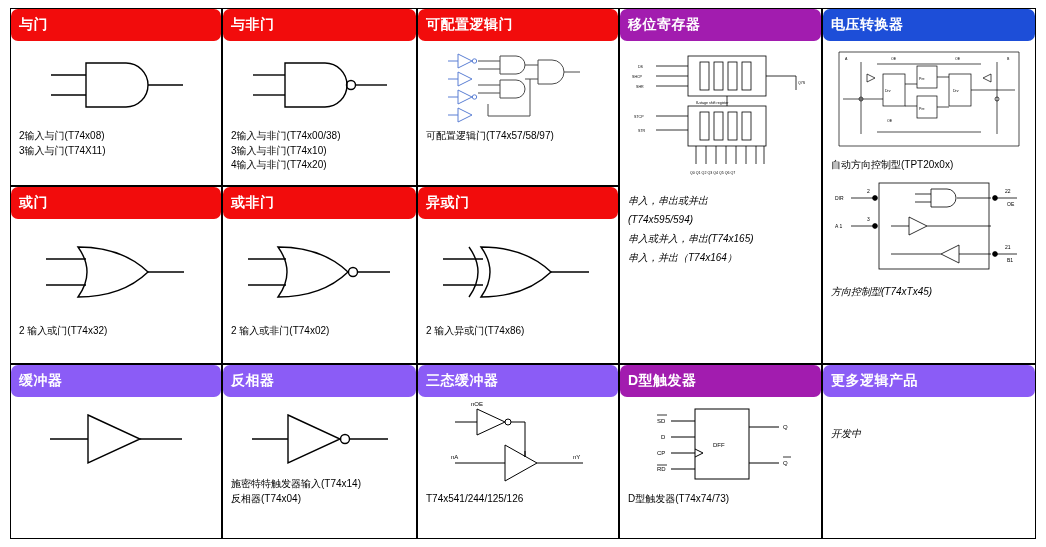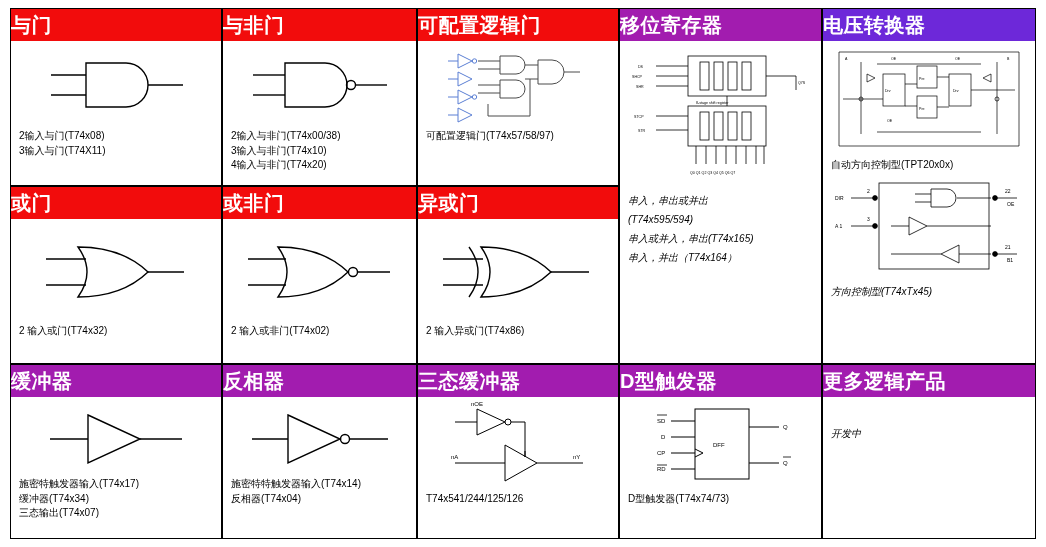--- a/index.html
+++ b/index.html
@@ -38,29 +38,31 @@
     background: #ffffff;
   }
   .cell.span2 {
     grid-row: span 2;
   }
   .hdr {
     height: 32px;
     box-sizing: border-box;
     display: flex;
     align-items: center;
-    font-size: 20px;
+    padding-left: 8px;
+    font-size: 14px;
     font-weight: bold;
     color: #ffffff;
     letter-spacing: 0.5px;
+    border-radius: 7px;
   }
   .hdr.red { background: #f20c0c; }
   .hdr.orange { background: #a21caf; color: #ffffff; }
-  .hdr.purple { background: #6d28d9; }
-  .hdr.blue { background: #a21caf; }
+  .hdr.purple { background: #1d4ed8; }
+  .hdr.blue { background: #8b5cf6; }
   .body {
     position: relative;
     height: calc(100% - 32px);
     padding: 0;
   }
   .art {
     position: relative;
     width: 100%;
     display: flex;
     align-items: center;
@@ -367,25 +369,20 @@
     <div class="cell">
       <div class="hdr blue">缓冲器</div>
       <div class="body">
         <div class="art" style="height:80px;">
           <svg width="160" height="72" viewBox="0 0 160 72">
             <path d="M52 14 L104 38 L52 62 Z" fill="none" stroke="#000" stroke-width="1.4"></path>
             <line x1="14" y1="38" x2="52" y2="38" stroke="#000" stroke-width="1.4"></line>
             <line x1="104" y1="38" x2="146" y2="38" stroke="#000" stroke-width="1.4"></line>
           </svg>
         </div>
-        <div class="caption caption-lines">
-          <div>施密特触发器输入(T74x17)</div>
-          <div>缓冲器(T74x34)</div>
-          <div>三态输出(T74x07)</div>
-        </div>
       </div>
     </div>
 
     <div class="cell">
       <div class="hdr blue">反相器</div>
       <div class="body">
         <div class="art" style="height:80px;">
           <svg width="160" height="72" viewBox="0 0 160 72">
             <path d="M48 14 L100 38 L48 62 Z" fill="none" stroke="#000" stroke-width="1.4"></path>
             <circle cx="105" cy="38" r="4.5" fill="none" stroke="#000" stroke-width="1.4"></circle>

